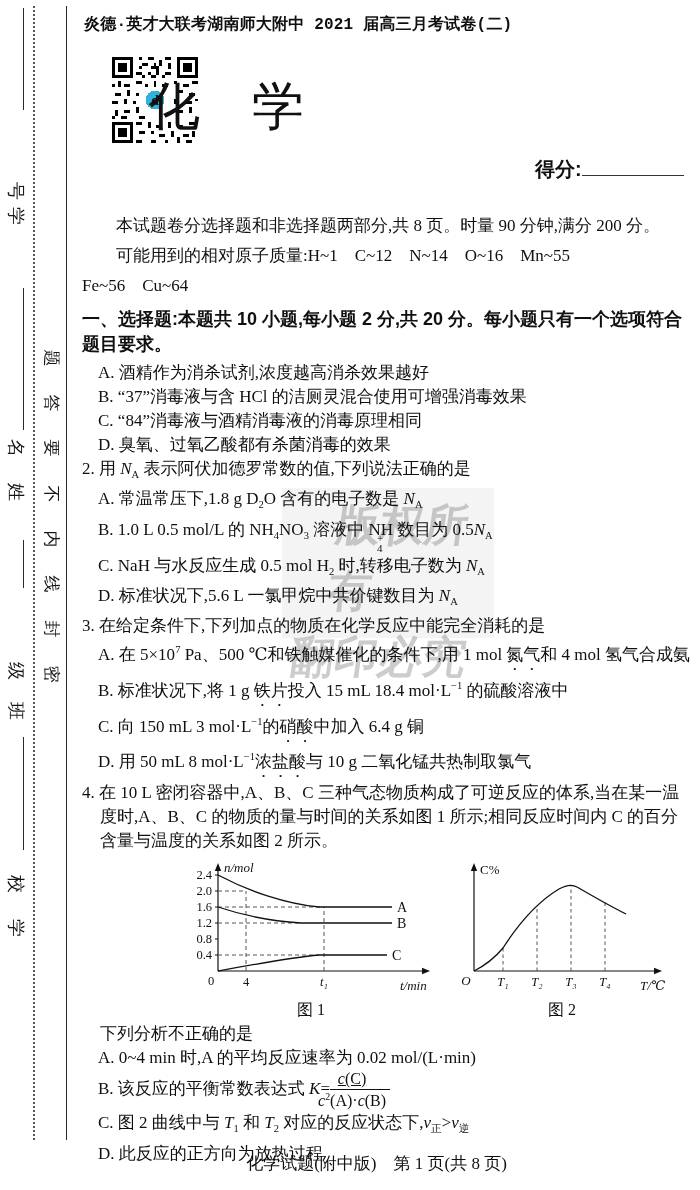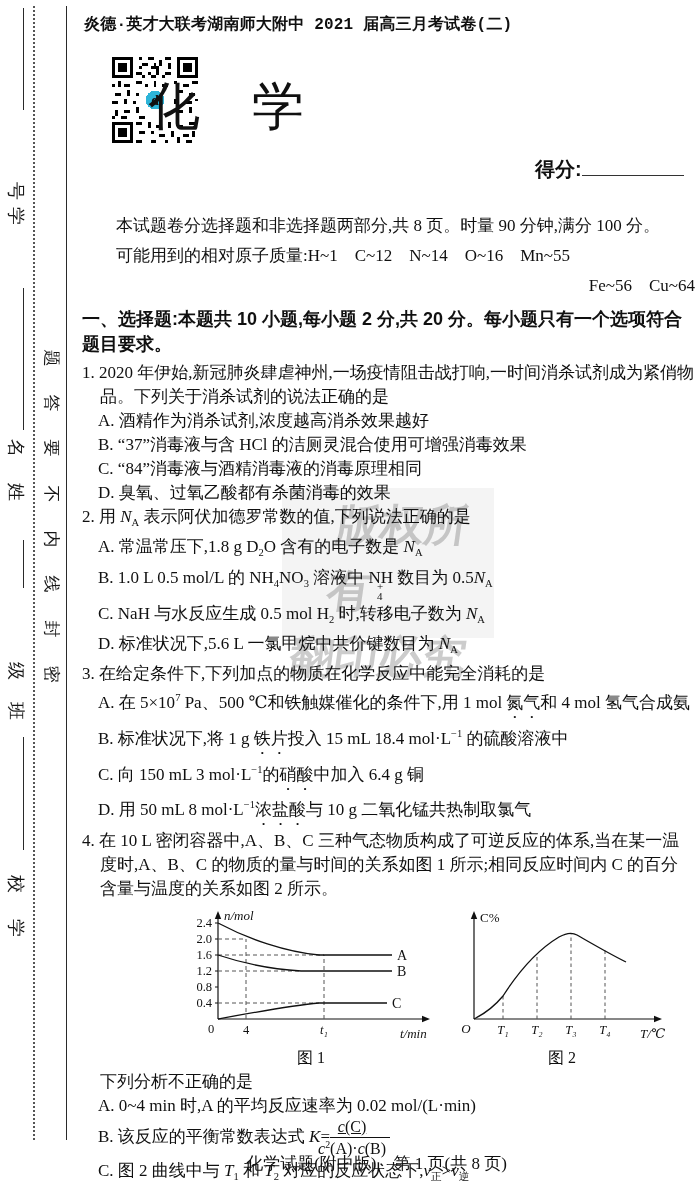--- a/index.html
+++ b/index.html
@@ -18,21 +18,21 @@
        white-space:nowrap;letter-spacing:0.2px;font-family:Liberation Mono, monospace;}
   .qr{position:absolute;left:112px;top:57px;width:86px;height:86px;}
   .subject{position:absolute;top:72px;left:82px;width:613px;text-align:left;padding-left:66px;
        box-sizing:border-box;font-size:52px;font-weight:normal;}
   .score{position:absolute;top:156px;left:535px;font-family:"Liberation Sans","DejaVu Sans",sans-serif;
        font-weight:bold;font-size:20px;}
   .score-line{display:inline-block;width:102px;height:14px;border-bottom:1.5px solid #333;}
   
   .content{position:absolute;left:82px;top:214px;width:613px;font-size:17px;line-height:24px;z-index:1;}
   .intro{margin:0 0 6px;text-indent:2em;}
-  .intro.center{text-align:right;text-indent:0;}
+  .intro.center{text-align:left;text-indent:0;}
   .section{font-family:"Liberation Sans","DejaVu Sans",sans-serif;font-weight:bold;font-size:18px;
        line-height:25px;margin:9px 0 4px;}
   .stem{padding-left:18px;text-indent:-18px;}
   .opt{margin-left:16px;padding-left:16px;text-indent:-16px;}
   sub,sup{font-size:0.62em;}
   .dots{-webkit-text-emphasis:filled dot;-webkit-text-emphasis-position:under left;
         text-emphasis:filled dot;text-emphasis-position:under left;}
   .stk{display:inline-flex;flex-direction:column;align-items:center;line-height:0.95;
        font-size:11px;vertical-align:-7px;}
   .stk span{display:block;}
@@ -79,28 +79,27 @@
     <text x="14.5" y="16.1" font-size="4.6" fill="#fff" font-weight="bold" text-anchor="middle" font-family="'Liberation Sans',sans-serif">d</text>
   </svg>
 
   <div class="subject">化　学</div>
 
   <div class="score">
     <span>得分:</span><span class="score-line"></span>
   </div>
 
   <div class="content">
-    <p class="intro">本试题卷分选择题和非选择题两部分,共 8 页。时量 90 分钟,满分 100 分。</p>
+    <p class="intro">本试题卷分选择题和非选择题两部分,共 8 页。时量 90 分钟,满分 200 分。</p>
     <p class="intro">可能用到的相对原子质量:H~1　C~12　N~14　O~16　Mn~55</p>
     <p class="intro center">Fe~56　Cu~64</p>
 
     <div class="section">一、选择题:本题共 10 小题,每小题 2 分,共 20 分。每小题只有一个选项符合题目要求。</div>
 
     <div class="q">
-      <div class="stem">1. 2020 年伊始,新冠肺炎肆虐神州,一场疫情阻击战打响,一时间消杀试剂成为紧俏物品。下列关于消杀试剂的说法正确的是</div>
       <div class="opt">A. 酒精作为消杀试剂,浓度越高消杀效果越好</div>
       <div class="opt">B. “37”消毒液与含 HCl 的洁厕灵混合使用可增强消毒效果</div>
       <div class="opt">C. “84”消毒液与酒精消毒液的消毒原理相同</div>
       <div class="opt">D. 臭氧、过氧乙酸都有杀菌消毒的效果</div>
     </div>
 
     <div class="q">
       <div class="stem">2. 用 <i>N</i><sub>A</sub> 表示阿伏加德罗常数的值,下列说法正确的是</div>
       <div class="opt">A. 常温常压下,1.8 g D<sub>2</sub>O 含有的电子数是 <i>N</i><sub>A</sub></div>
       <div class="opt">B. 1.0 L 0.5 mol/L 的 NH<sub>4</sub>NO<sub>3</sub> 溶液中 NH<span class="stk">

